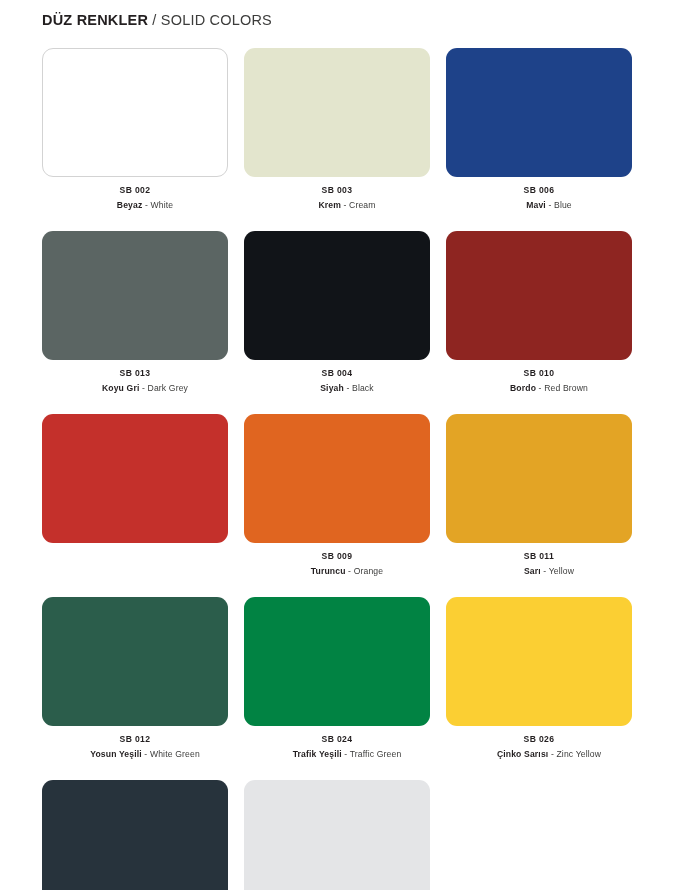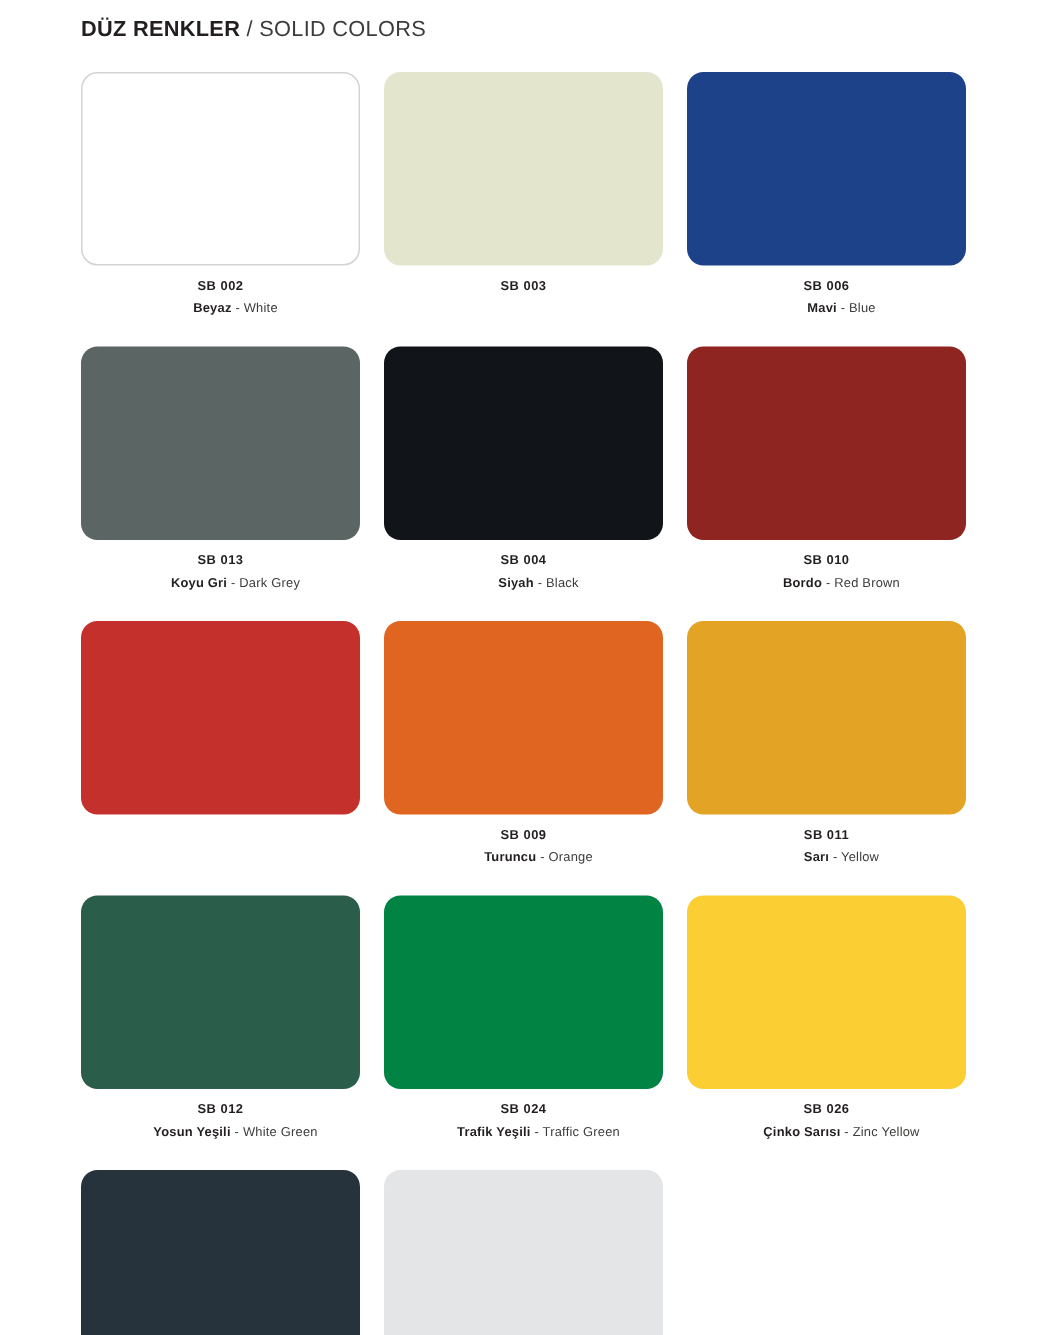--- a/index.html
+++ b/index.html
@@ -13,21 +13,21 @@
     overflow: hidden;
     font-family: "Liberation Sans", sans-serif;
     color: #231f20;
   }
 
   .page {
     position: relative;
     width: 635px;
     height: 890px;
     box-sizing: border-box;
-    padding: 0 54px;
+    padding: 0 42px;
   }
 
   
   .page-heading {
     margin: 0;
     padding-top: 12px;
     font-size: 14.5px;
     letter-spacing: 0.2px;
     line-height: 1.2;
     font-weight: 400;
@@ -116,20 +116,21 @@
         <div class="swatch-chip bordered" style="background: rgb(255, 255, 255);"></div>
         <div class="swatch-caption">
           <div class="swatch-code">SB 002</div>
           <div class="swatch-names"><span class="name-tr">Beyaz</span><span class="sep"> - </span><span class="name-en">White</span></div>
         </div>
       </div>
       <div class="swatch-cell">
         <div class="swatch-chip" style="background: rgb(227, 229, 205);"></div>
         <div class="swatch-caption">
           <div class="swatch-code">SB 003</div>
+          <div class="swatch-names"><span class="name-tr">Krem</span><span class="sep"> - </span><span class="name-en">Cream</span></div>
         </div>
       </div>
       <div class="swatch-cell">
         <div class="swatch-chip" style="background: rgb(30, 66, 137);"></div>
         <div class="swatch-caption">
           <div class="swatch-code">SB 006</div>
           <div class="swatch-names"><span class="name-tr">Mavi</span><span class="sep"> - </span><span class="name-en">Blue</span></div>
         </div>
       </div>
       <div class="swatch-cell">

